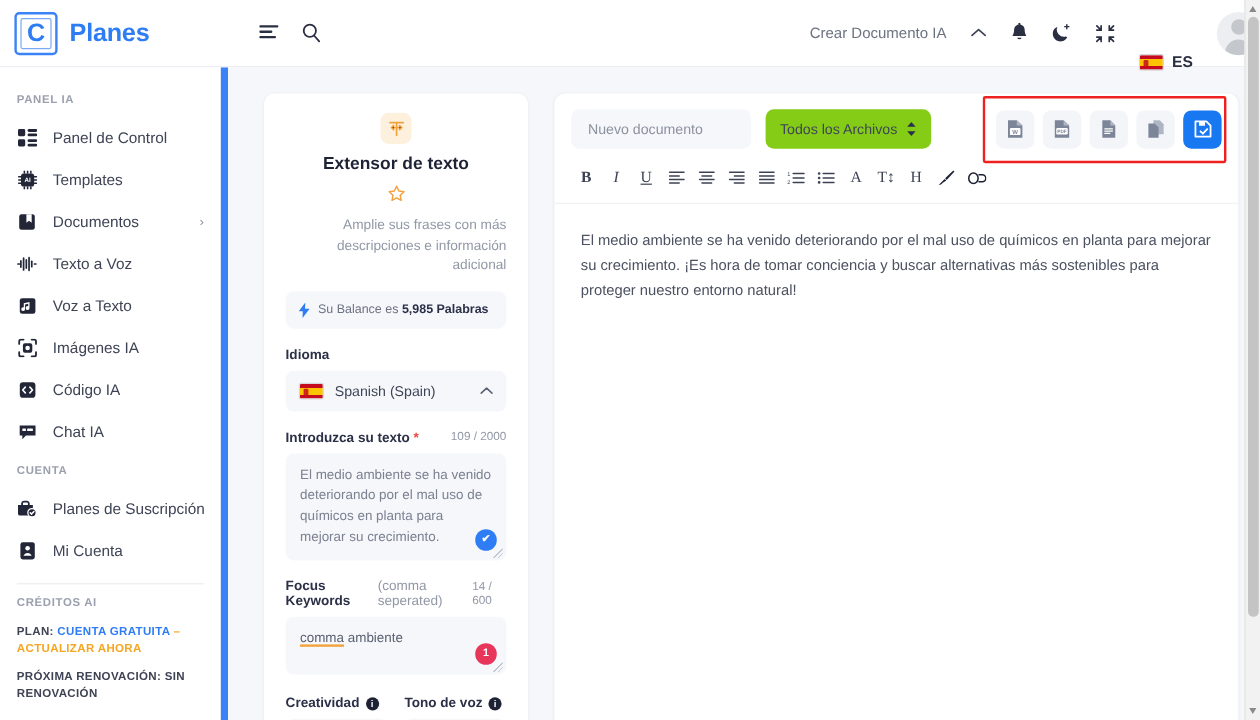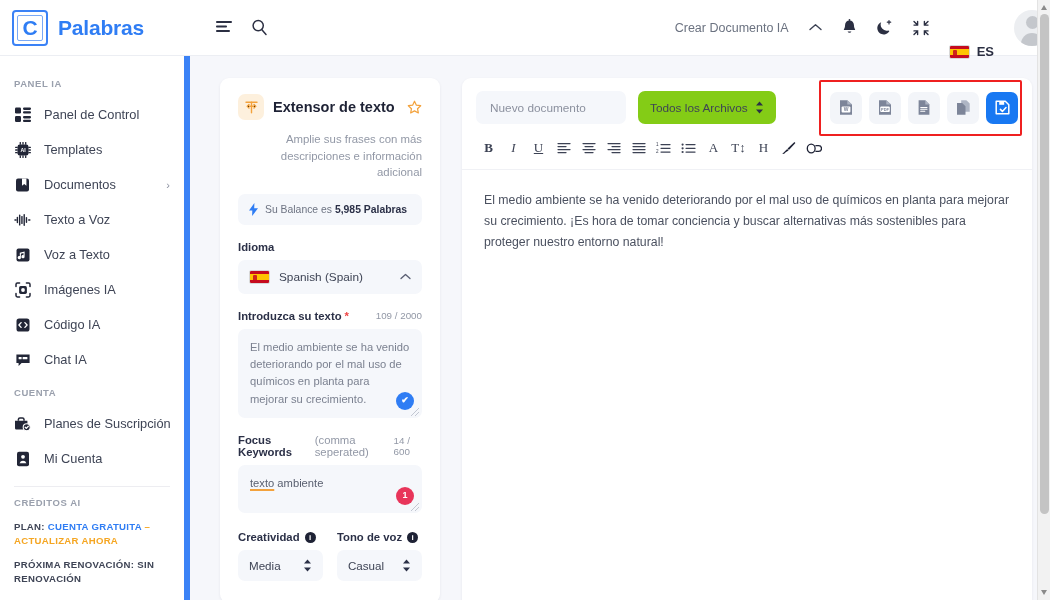--- a/index.html
+++ b/index.html
@@ -116,21 +116,21 @@
     position: relative;
   }
 
   
   .form-col { width: 250px; min-width: 250px; padding-left: 30px; }
   .card {
     background: #ffffff; border-radius: 9px;
     box-shadow: 0 1px 3px rgba(28,34,56,.07);
     padding: 16px 18px 18px 18px;
   }
-  .card-head { display: flex; align-items: center; gap: 9px; }
+  .card-head { display: flex; align-items: center; gap: 9px; flex-direction: column; }
   .tool-ico {
     width: 26px; height: 26px; border-radius: 7px;
     background: #fdf0dd; display: flex; align-items: center; justify-content: center;
     color: #f3a23c;
   }
   .card-title { font-size: 14.5px; font-weight: bold; color: #1e2235; flex: 1; }
   .star { color: #f3a23c; cursor: pointer; font-size: 15px; }
   .card-desc { font-size: 11.4px; color: #9298a6; line-height: 1.45; margin-top: 11px; text-align: right; }
   .balance {
     margin-top: 13px; background: #f5f7fb; border-radius: 7px;
@@ -266,21 +266,21 @@
 </head>
 <body>
 
 <div class="app">
 
   <div class="header">
     <div class="brand">
       <div class="brand-mark">
         <span>C</span>
       </div>
-      <div class="brand-name">Palabras</div>
+      <div class="brand-name">Planes</div>
     </div>
 
     <div class="header-left-tools">
       <div class="hicon">
         <svg width="17" height="15" viewBox="0 0 17 15">
           <rect x="0" y="1" width="16" height="1.9" rx=".9" fill="#2b2f42"></rect>
           <rect x="0" y="5.5" width="11" height="1.9" rx=".9" fill="#2b2f42"></rect>
           <rect x="0" y="10" width="14" height="1.9" rx=".9" fill="#2b2f42"></rect>
         </svg>
       </div>
@@ -549,21 +549,21 @@
             <span class="ta-badge ok">✔</span>
             <span class="resize-grip"></span>
           </div>
 
           <div class="fld-label">
             <span>Focus Keywords</span>
             <span style="font-weight:normal;color:#9298a6;margin-left:4px;">(comma seperated)</span>
             <span class="counter">14 / 600</span>
           </div>
           <div class="text-area kw-area">
-            <span class="kw-word kw-underline">texto</span><span class="kw-word"> ambiente</span>
+            <span class="kw-word kw-underline">comma</span><span class="kw-word"> ambiente</span>
             <span class="ta-badge warn">1</span>
             <span class="resize-grip"></span>
           </div>
 
           <div class="two-col" style="margin-top:2px;">
             <div>
               <div class="fld-label">
                 <span>Creatividad</span>
                 <span class="info-dot">i</span>
               </div>

